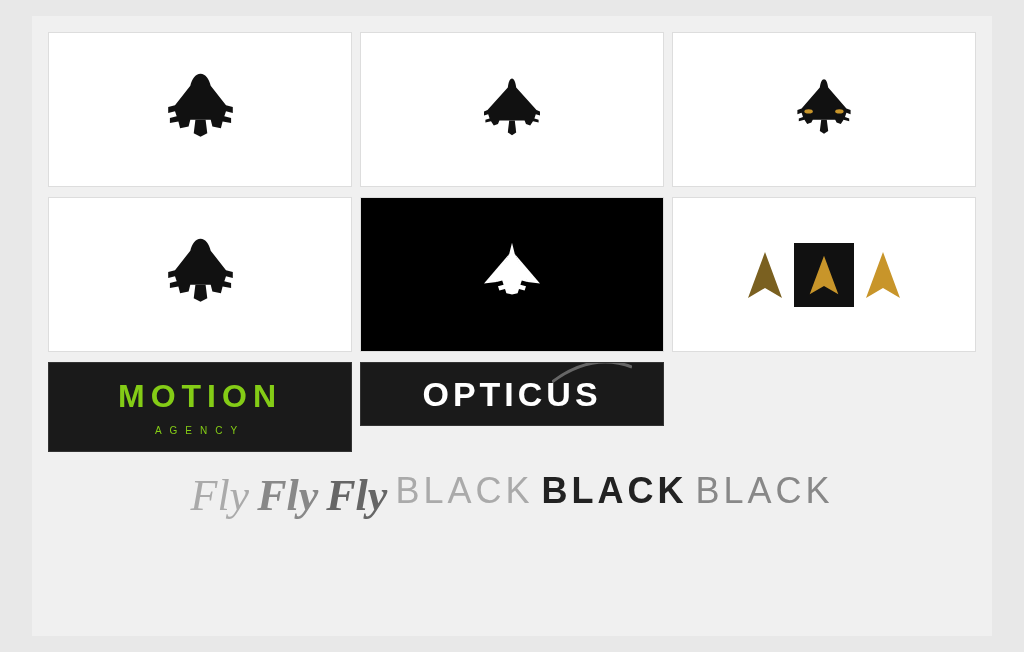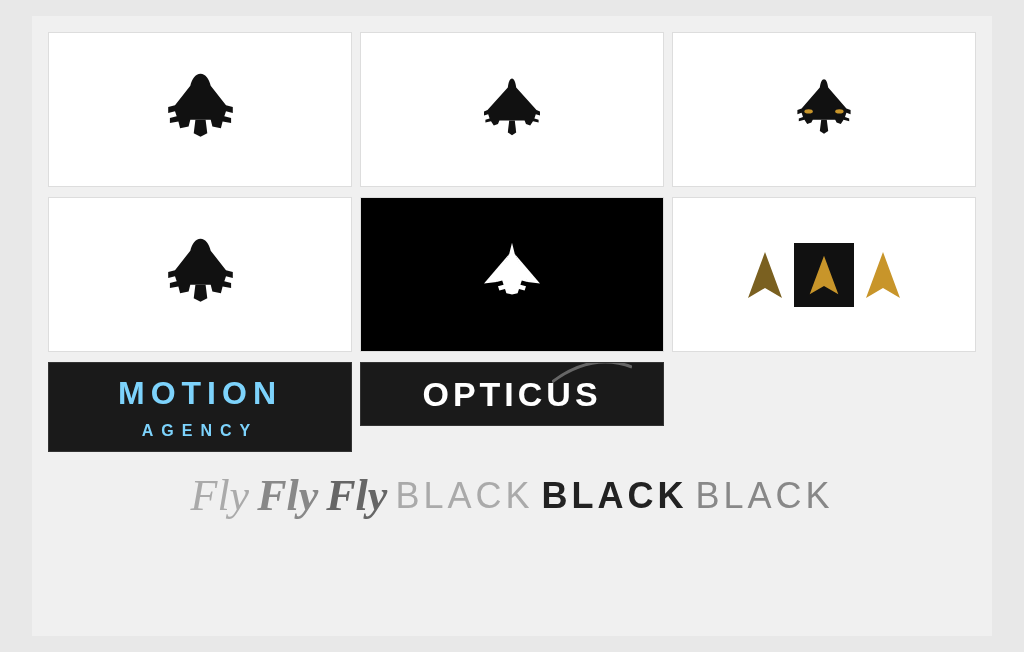--- a/index.html
+++ b/index.html
@@ -64,21 +64,21 @@
     .arrow-black-bg {
       background: #111;
       padding: 10px 14px;
       display: flex;
       align-items: center;
       justify-content: center;
     }
     
     .text-row {
       display: flex;
-      align-items: center;
+      align-items: flex-start;
       justify-content: center;
       gap: 8px;
       padding: 8px 0;
       background: #f0f0f0;
     }
     .fly-light {
       font-family: Georgia, 'Times New Roman', serif;
       font-style: italic;
       font-weight: 300;
       font-size: 44px;
@@ -115,33 +115,33 @@
     .black-regular {
       font-family: Arial, Helvetica, sans-serif;
       font-weight: 400;
       font-size: 36px;
       letter-spacing: 4px;
       color: #888;
     }
     
     .motion-text {
       text-align: center;
-      color: #7dd3fc;
+      color: #84cc16;
     }
     .motion-title {
       font-family: Arial, Helvetica, sans-serif;
       font-weight: 900;
       font-size: 32px;
       letter-spacing: 6px;
       text-transform: uppercase;
     }
     .motion-subtitle {
       font-family: Arial, Helvetica, sans-serif;
-      font-weight: 700;
-      font-size: 16px;
+      font-weight: 400;
+      font-size: 10px;
       letter-spacing: 8px;
       text-transform: uppercase;
       margin-top: 10px;
     }
     .science-text {
       font-family: Arial, Helvetica, sans-serif;
       font-weight: 300;
       font-size: 28px;
       letter-spacing: 12px;
       color: #888;

